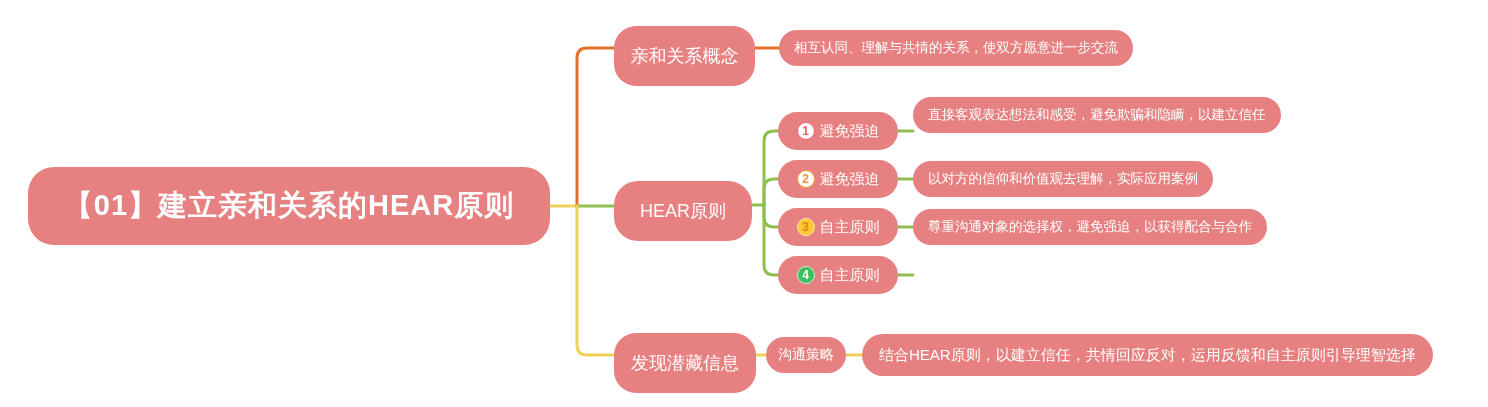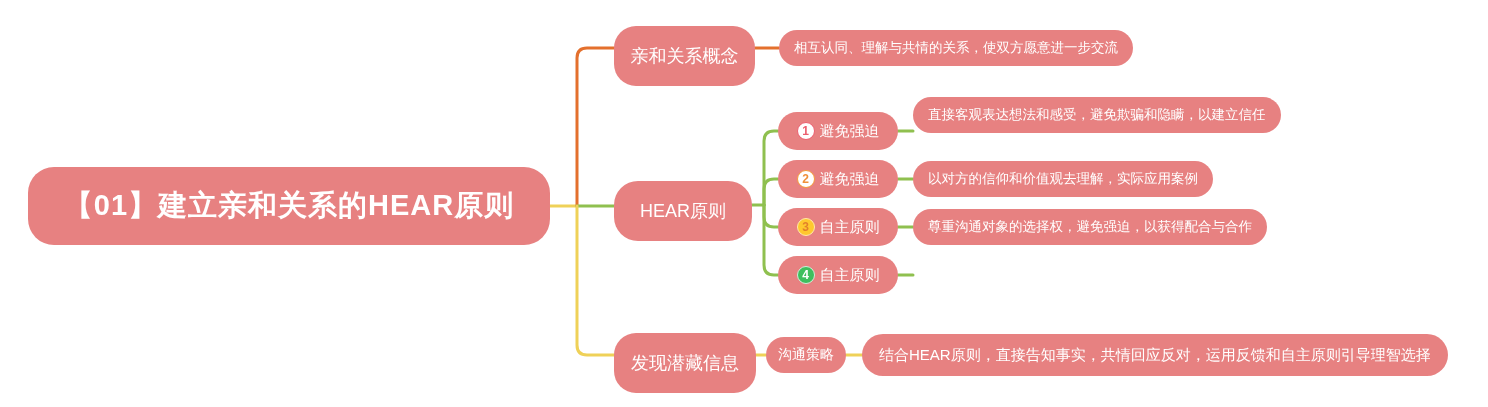--- a/index.html
+++ b/index.html
@@ -107,16 +107,16 @@
     <span class="lbl">自主原则</span>
   </div>
 
   <div class="node lvl2 b3">
     <span class="lbl">发现潜藏信息</span>
   </div>
   <div class="node mini">
     <span class="lbl">沟通策略</span>
   </div>
   <div class="node note noteBottom">
-    <span class="lbl">结合HEAR原则，直接告知事实，共情回应反对，运用反馈和自主原则引导理智选择</span>
+    <span class="lbl">结合HEAR原则，以建立信任，共情回应反对，运用反馈和自主原则引导理智选择</span>
   </div>
 
 </div>
 
 </body></html>

